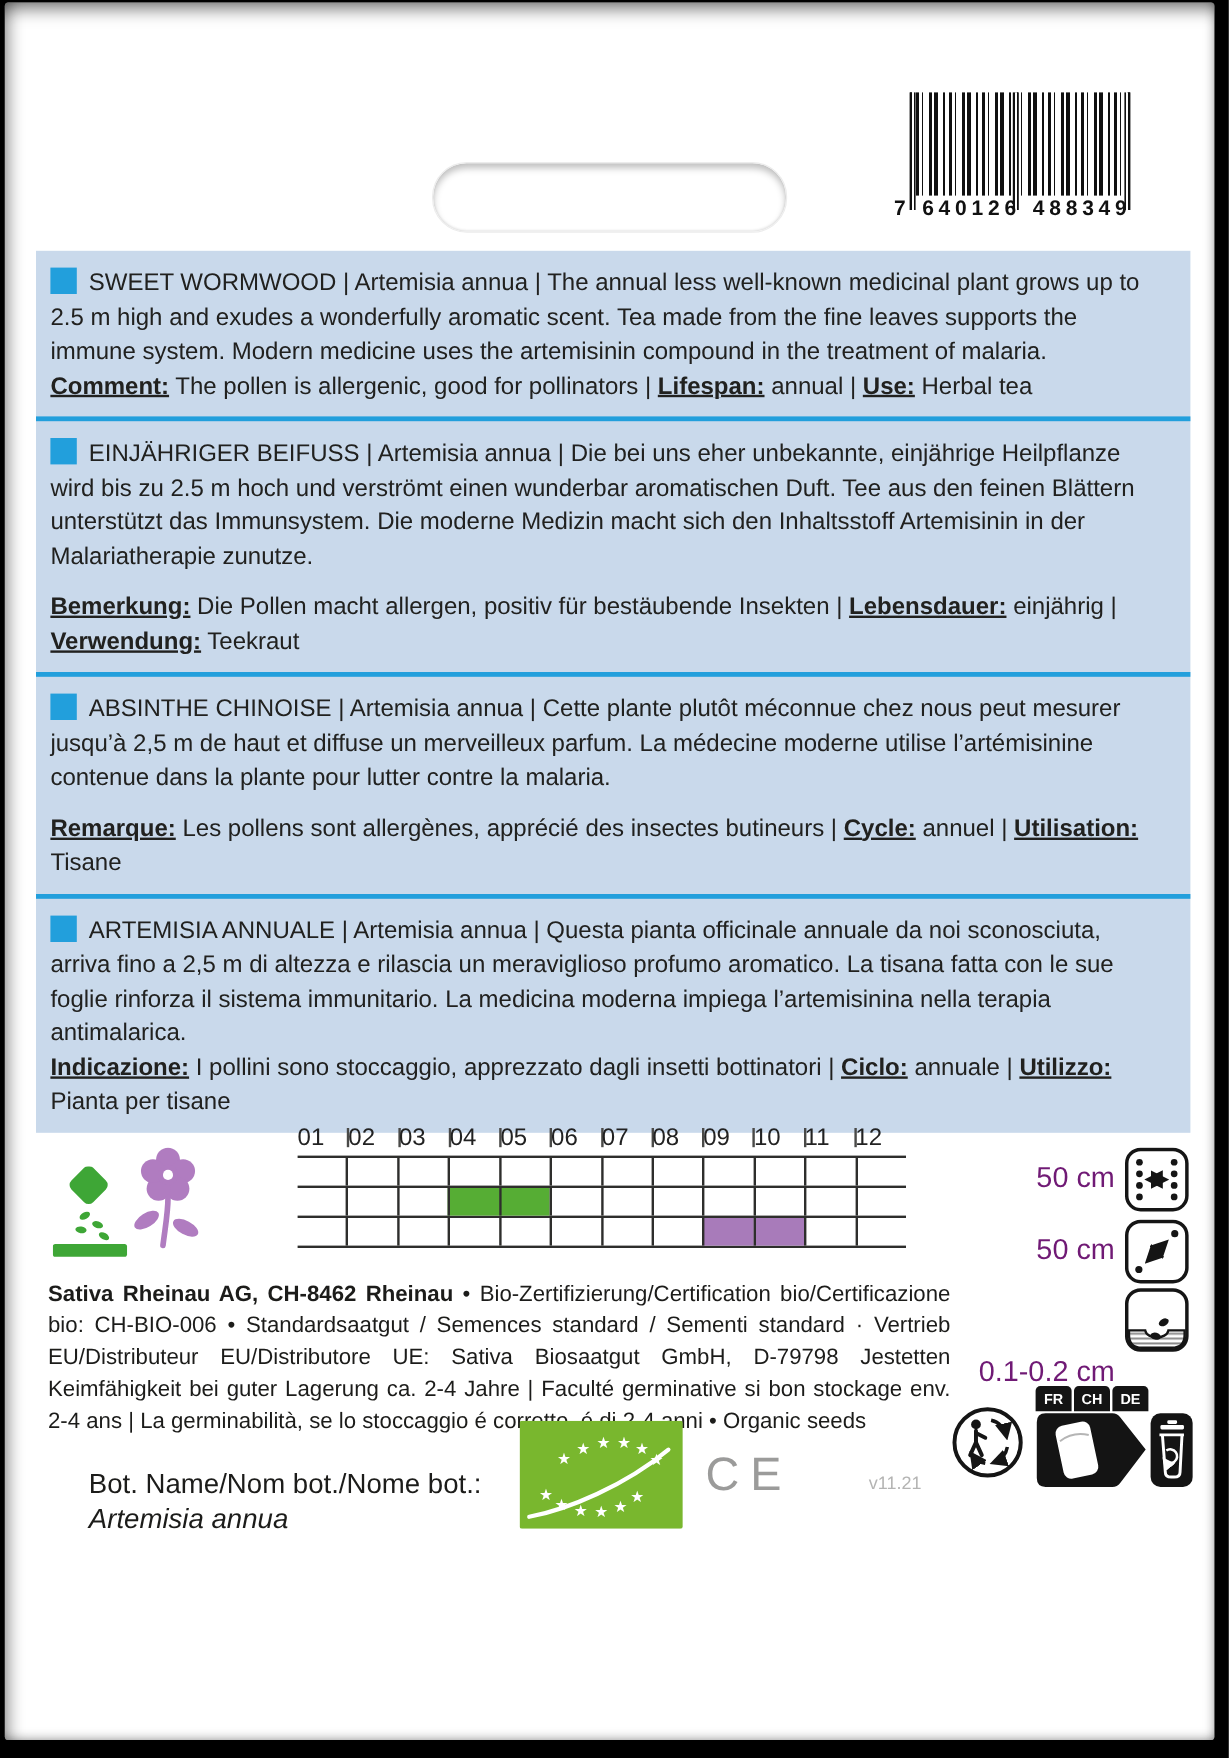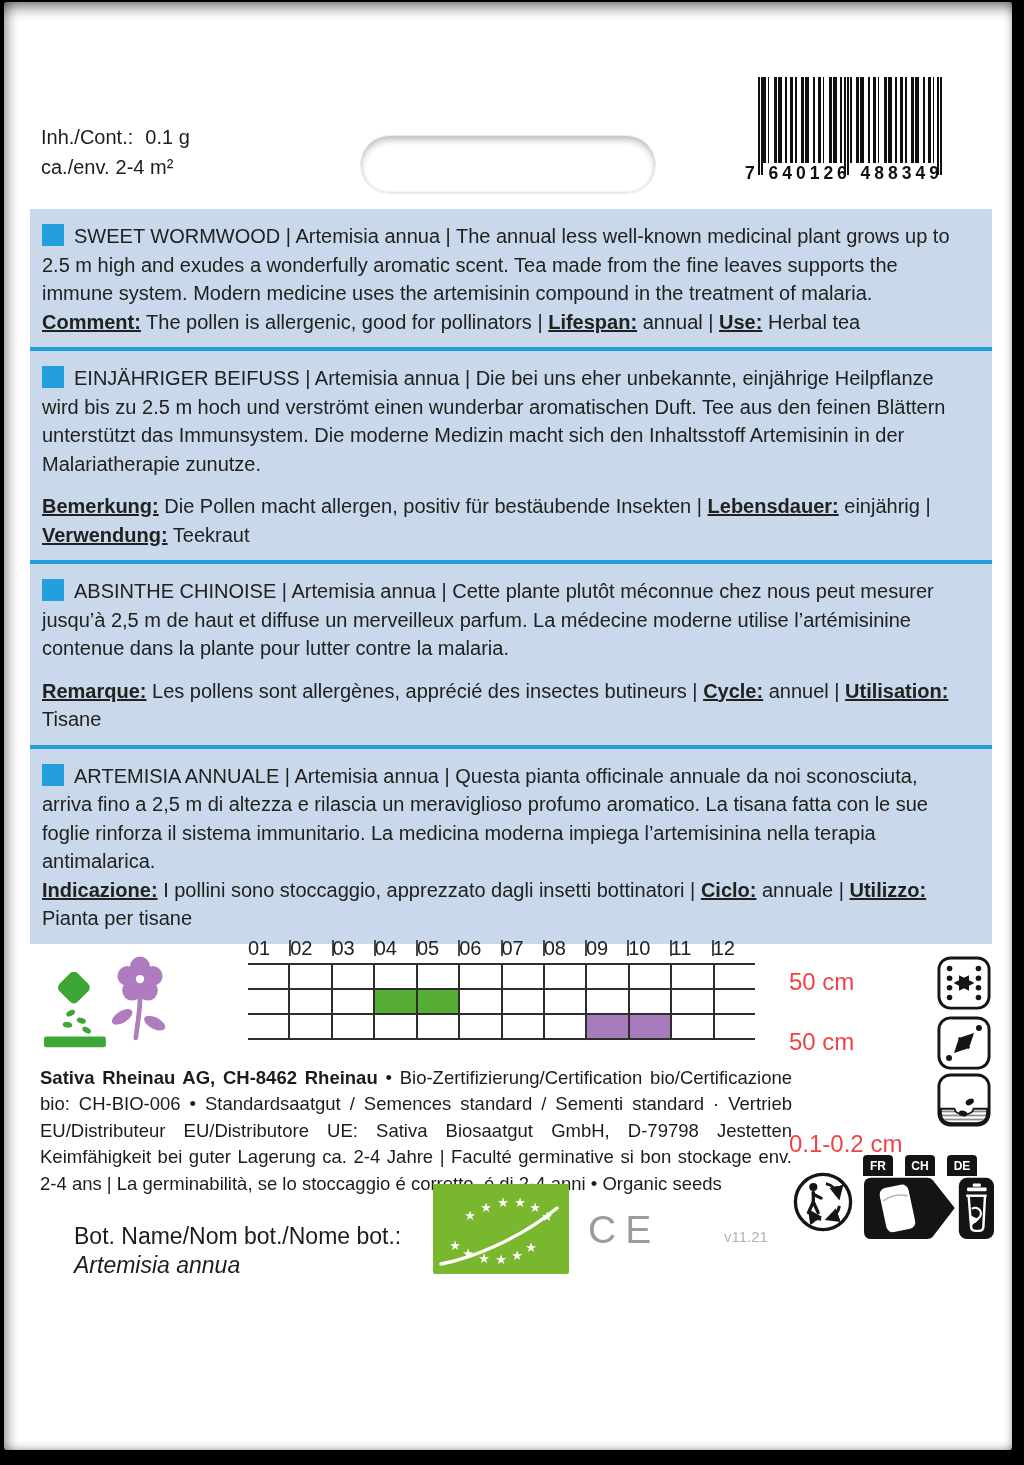--- a/index.html
+++ b/index.html
@@ -66,31 +66,31 @@
   #calendar-grid{position:absolute;left:244px;top:961px;width:507px;border-bottom:2px solid #2e2e2c;}
   .cal-row{display:flex;height:23px;border-top:2px solid #2e2e2c;}
   .cal-cell{flex:1;}
   .cal-cell:not(.first){border-left:2px solid #2e2e2c;}
   
   .left-icons{position:absolute;left:40px;top:954px;width:140px;height:92px;}
   #company-info{
     position:absolute;left:36px;top:1044px;width:752px;
     font-size:18.5px;line-height:26.5px;color:#1c1c1a;text-align:justify;
   }
-  .spec-label{position:absolute;width:140px;text-align:left;font-size:24px;color:#ef4444;}
+  .spec-label{position:absolute;width:140px;text-align:right;font-size:24px;color:#701a75;}
   .sl1{left:785px;top:966px;} .sl2{left:785px;top:1026px;} .sl3{left:785px;top:1083px;margin-top:45px;}
   .spec-icon{position:absolute;left:933px;width:54px;height:54px;}
   .si1{top:954px;} .si2{top:1014px;} .si3{top:1071px;}
   #eu-organic-logo{position:absolute;left:429px;top:1182px;width:136px;height:90px;}
   #website{position:absolute;left:584px;top:1179px;font-size:27px;font-weight:bold;color:#8f8f8e;letter-spacing:.5px;}
   #ce-mark{position:absolute;left:584px;top:1206px;font-size:39px;color:#9b9b9a;letter-spacing:9px;font-weight:400;}
   #version{position:absolute;left:720px;top:1226px;font-size:15px;color:#b4b4b3;}
   #triman{position:absolute;left:788px;top:1168px;width:62px;height:64px;}
   #disposal{position:absolute;left:851px;top:1153px;width:139px;height:88px;}
-  #disposal .tabs{display:flex;gap:12px;margin-left:8px;height:21px;}
+  #disposal .tabs{display:flex;gap:2px;margin-left:8px;height:21px;}
   #disposal .tab{
     width:30px;background:#141414;color:#fff;border-radius:4px 4px 0 0;
     font-size:12px;font-weight:bold;text-align:center;line-height:22px;
   }
   #disposal svg{display:block;}
   .bot-block{position:absolute;left:70px;top:1220px;font-size:23px;line-height:29px;color:#1c1c1a;}
   .bot-block .latin{font-style:italic;}
 </style>
 </head>
 <body>
@@ -105,28 +105,20 @@
     </marker>
     <pattern id="soil" width="6" height="4.2" patternUnits="userSpaceOnUse">
       <rect width="6" height="4.2" fill="#fff"></rect>
       <rect y="1.2" width="6" height="1.7" fill="#8a8a8a"></rect>
     </pattern>
   </defs>
 </svg>
 
 <div id="packet">
 
-  <div class="info-block">
-    <div>
-      <span>Inh./Cont.:</span><span class="val">0.1 g</span>
-    </div>
-    <div>
-      <span>ca./env.</span><span style="margin-left:6px">2-4 m²</span>
-    </div>
-  </div>
 
   <div class="hang-slot"></div>
 
   <div class="barcode">
     <div class="bars"></div>
     <div class="guard g1"></div>
     <div class="guard g2"></div>
     <div class="guard g3"></div>
     <div class="digits">
       <span>7</span>

